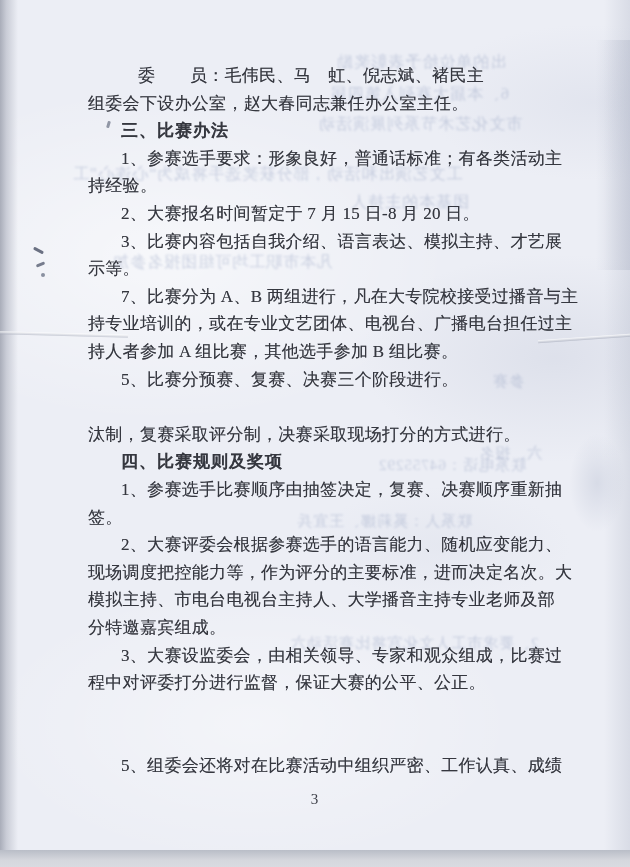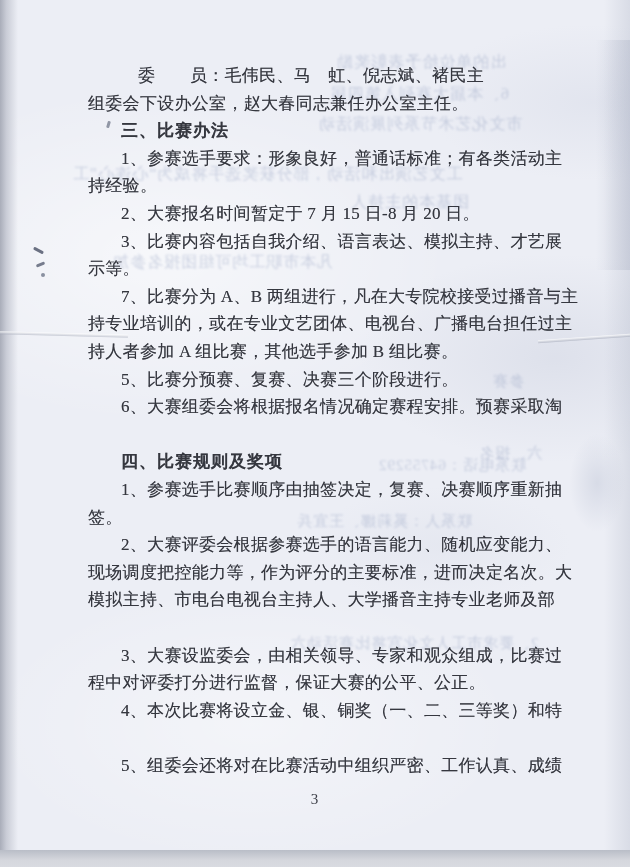--- a/index.html
+++ b/index.html
@@ -111,29 +111,29 @@
         <div class="doc-line indent-body" style="top: 91.6px;">组委会下设办公室，赵大春同志兼任办公室主任。</div>
         <div class="doc-line indent-para" style="top: 146.8px;">1、参赛选手要求：形象良好，普通话标准；有各类活动主</div>
         <div class="doc-line indent-body" style="top: 174.4px;">持经验。</div>
         <div class="doc-line indent-para" style="top: 202px;">2、大赛报名时间暂定于 7 月 15 日-8 月 20 日。</div>
         <div class="doc-line indent-para" style="top: 229.6px;">3、比赛内容包括自我介绍、语言表达、模拟主持、才艺展</div>
         <div class="doc-line indent-body" style="top: 257.2px;">示等。</div>
         <div class="doc-line indent-para" style="top: 284.8px;">7、比赛分为 A、B 两组进行，凡在大专院校接受过播音与主</div>
         <div class="doc-line indent-body" style="top: 312.4px;">持专业培训的，或在专业文艺团体、电视台、广播电台担任过主</div>
         <div class="doc-line indent-body" style="top: 340px;">持人者参加 A 组比赛，其他选手参加 B 组比赛。</div>
         <div class="doc-line indent-para" style="top: 367.6px;">5、比赛分预赛、复赛、决赛三个阶段进行。</div>
-        <div class="doc-line indent-para" style="top: 395.2px;">6、大赛组委会将根据报名情况确定赛程安排。预赛采取淘</div>
+        <div class="doc-line indent-body" style="top: 422.8px;">汰制，复赛采取评分制，决赛采取现场打分的方式进行。</div>
         <div class="doc-line indent-para bold" style="top: 450.4px;">四、比赛规则及奖项</div>
         <div class="doc-line indent-para" style="top: 478px;">1、参赛选手比赛顺序由抽签决定，复赛、决赛顺序重新抽</div>
         <div class="doc-line indent-body" style="top: 505.6px;">签。</div>
         <div class="doc-line indent-para" style="top: 533.2px;">2、大赛评委会根据参赛选手的语言能力、随机应变能力、</div>
         <div class="doc-line indent-body" style="top: 560.8px;">现场调度把控能力等，作为评分的主要标准，进而决定名次。大</div>
         <div class="doc-line indent-body" style="top: 588.4px;">模拟主持、市电台电视台主持人、大学播音主持专业老师及部</div>
+        <div class="doc-line indent-body" style="top: 616px;">分特邀嘉宾组成。</div>
         <div class="doc-line indent-para" style="top: 643.6px;">3、大赛设监委会，由相关领导、专家和观众组成，比赛过</div>
         <div class="doc-line indent-body" style="top: 671.2px;">程中对评委打分进行监督，保证大赛的公平、公正。</div>
-        <div class="doc-line indent-para" style="top: 698.8px;">4、本次比赛将设立金、银、铜奖（一、二、三等奖）和特</div>
         <div class="doc-line indent-para" style="top: 754px;">5、组委会还将对在比赛活动中组织严密、工作认真、成绩</div>
       </div>
 
     <div class="page-number">3</div>
   </div>
   <div class="scanner-bed"></div>
 </div>
 
 </body></html>

